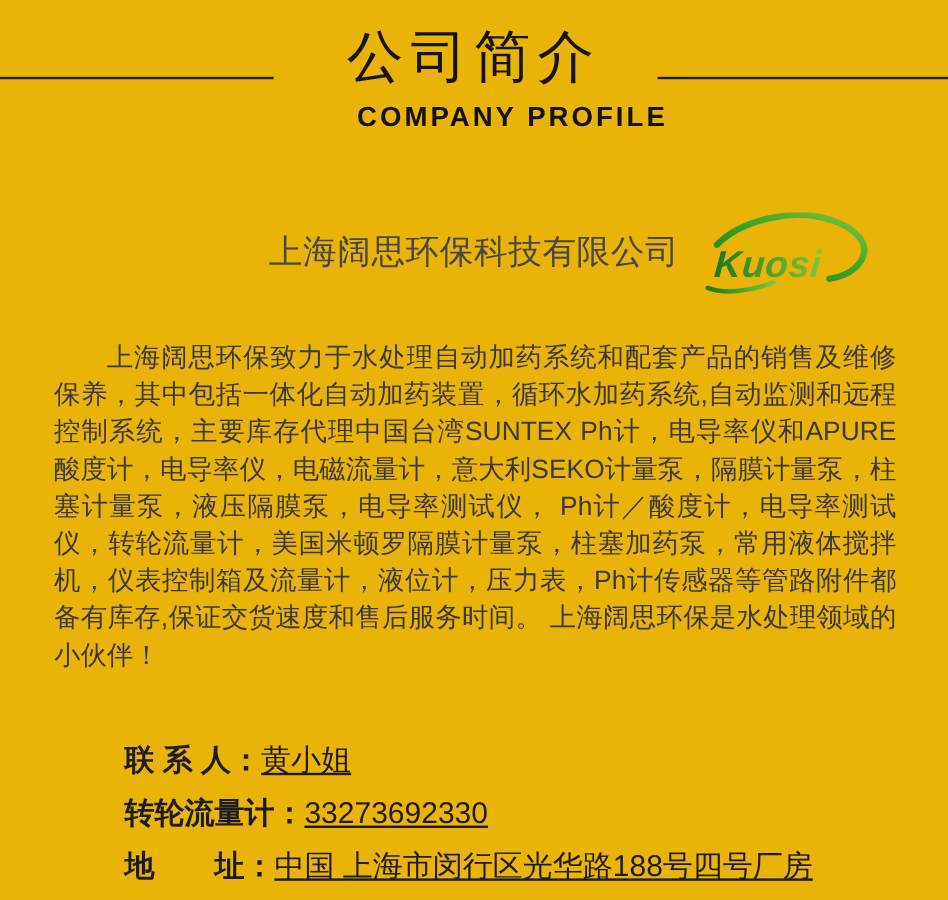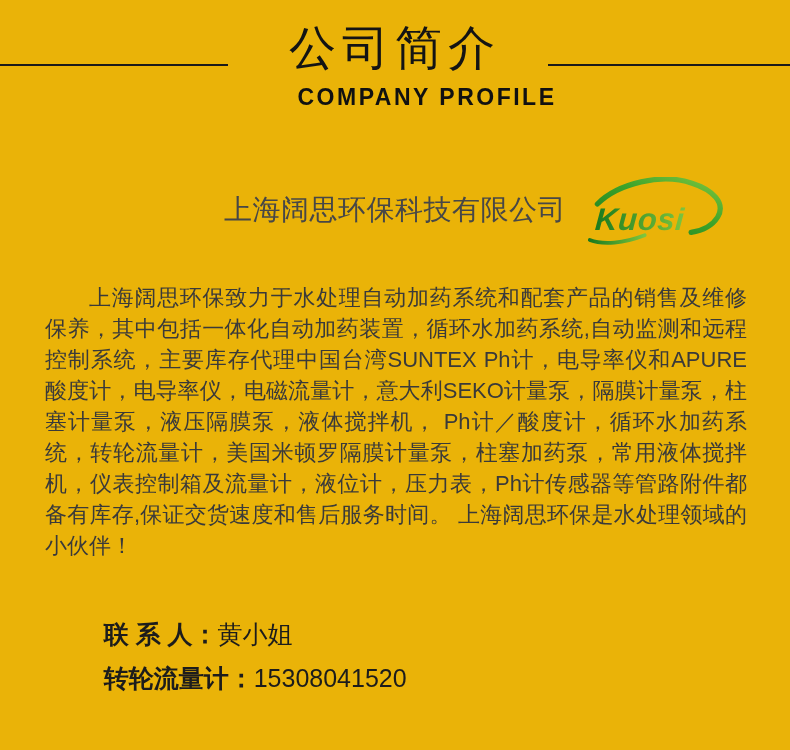--- a/index.html
+++ b/index.html
@@ -90,21 +90,21 @@
   .contact {
     position: absolute;
     top: 592px;
     left: 62px;
     width: 660px;
     color: #1c1c1c;
     font-size: 25px;
   }
   .contact-row { height: 28px; line-height: 28px; margin-bottom: 16px; white-space: pre; }
   .c-label { color: #1c1c1c; font-weight: bold; }
-  .c-value { color: #1c1c1c; }
+  .c-value { color: #1c1c1c; text-decoration: underline; }
 </style>
 </head>
 <body>
 
 <div class="page">
 
   <div class="deco-line left"></div>
   <div class="deco-line right"></div>
   <h1 class="title-cn">公司简介</h1>
   <div class="title-en">COMPANY PROFILE</div>
@@ -123,24 +123,27 @@
         <stop offset="100%" stop-color="#7dc63f"></stop>
       </linearGradient>
     </defs>
 
     <path d="M12 28 C 34 6, 80 -5, 112 6 C 134 13, 148 27, 139 42 C 134 50, 124 56, 111 58" fill="none" stroke="url(#kg)" stroke-width="5.5" stroke-linecap="round"></path>
 
     <path d="M4 66 C 18 71.5, 40 69.5, 62 61" fill="none" stroke="url(#kg2)" stroke-width="4" stroke-linecap="round"></path>
     <text x="13" y="56" font-family="Liberation Sans, DejaVu Sans, sans-serif" font-size="33" font-weight="bold" font-style="italic" letter-spacing="0.5" fill="url(#kg2)" transform="skewX(-4)">Kuosi</text>
   </svg>
 
-  <p class="about">上海阔思环保致力于水处理自动加药系统和配套产品的销售及维修保养，其中包括一体化自动加药装置，循环水加药系统,自动监测和远程控制系统，主要库存代理中国台湾SUNTEX Ph计，电导率仪和APURE酸度计，电导率仪，电磁流量计，意大利SEKO计量泵，隔膜计量泵，柱塞计量泵，液压隔膜泵，液体搅拌机， Ph计／酸度计，循环水加药系统，转轮流量计，美国米顿罗隔膜计量泵，柱塞加药泵，常用液体搅拌机，仪表控制箱及流量计，液位计，压力表，Ph计传感器等管路附件都备有库存,保证交货速度和售后服务时间。 上海阔思环保是水处理领域的小伙伴！</p>
+  <p class="about">上海阔思环保致力于水处理自动加药系统和配套产品的销售及维修保养，其中包括一体化自动加药装置，循环水加药系统,自动监测和远程控制系统，主要库存代理中国台湾SUNTEX Ph计，电导率仪和APURE酸度计，电导率仪，电磁流量计，意大利SEKO计量泵，隔膜计量泵，柱塞计量泵，液压隔膜泵，电导率测试仪， Ph计／酸度计，电导率测试仪，转轮流量计，美国米顿罗隔膜计量泵，柱塞加药泵，常用液体搅拌机，仪表控制箱及流量计，液位计，压力表，Ph计传感器等管路附件都备有库存,保证交货速度和售后服务时间。 上海阔思环保是水处理领域的小伙伴！</p>
 
   <div class="contact">
     <div class="contact-row">
       <span class="c-label">联 系 人：</span><span class="c-value">黄小姐</span>
     </div>
     <div class="contact-row">
-      <span class="c-label">转轮流量计：</span><span class="c-value">15308041520</span>
+      <span class="c-label">转轮流量计：</span><span class="c-value">33273692330</span>
+    </div>
+    <div class="contact-row">
+      <span class="c-label">地　　址：</span><span class="c-value">中国 上海市闵行区光华路188号四号厂房</span>
     </div>
   </div>
 
 </div>
 
 </body></html>

